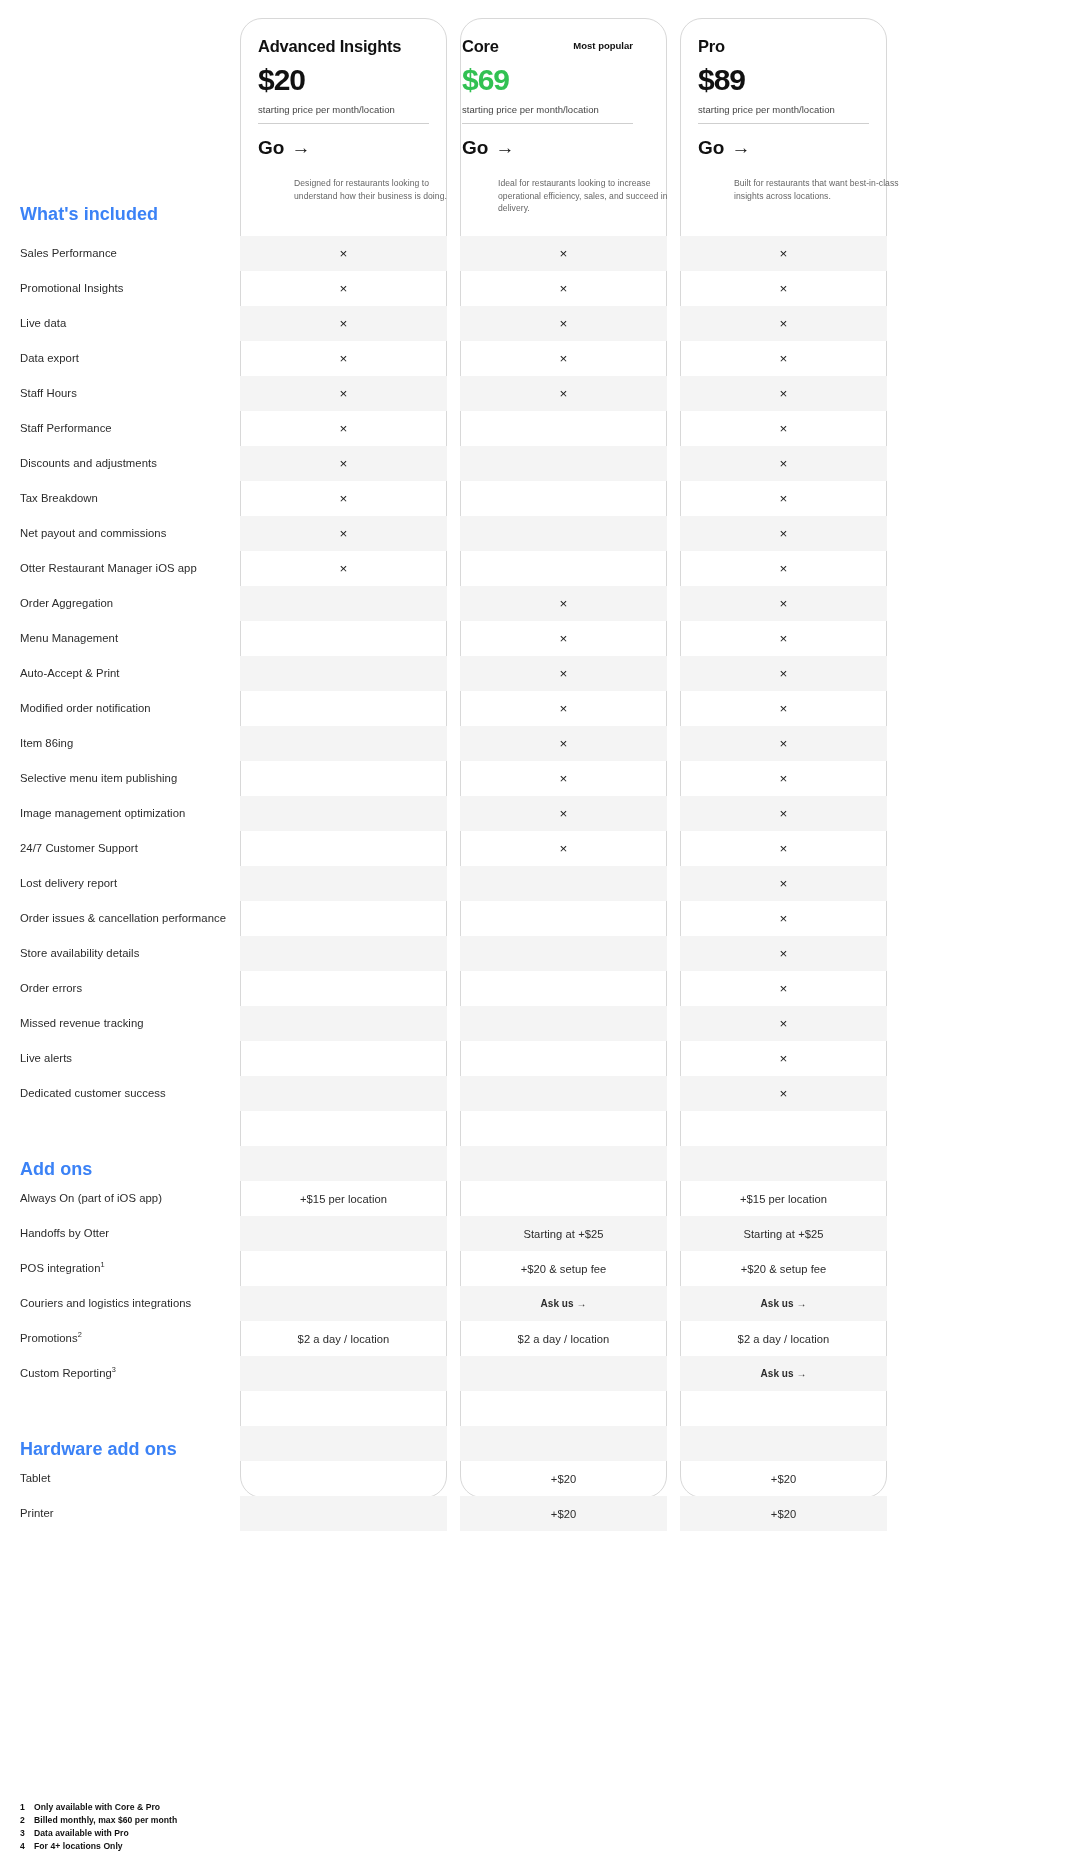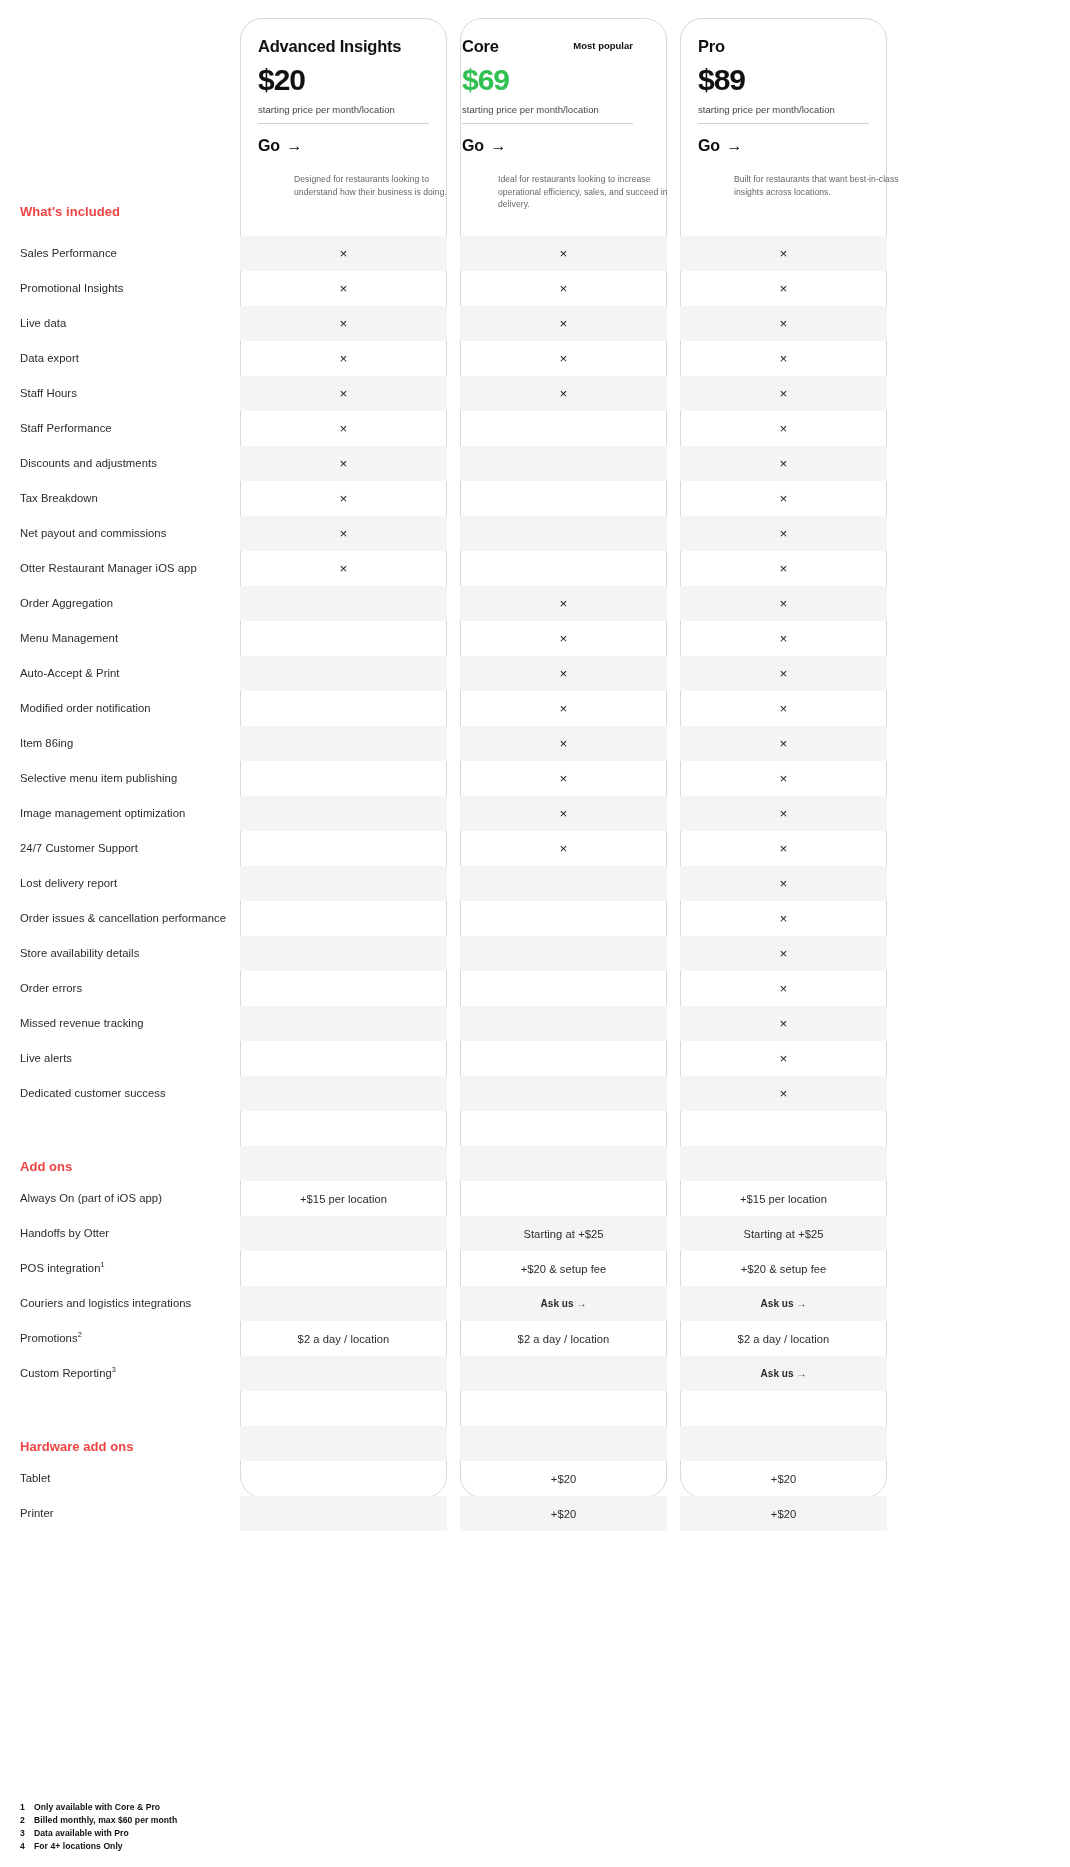--- a/index.html
+++ b/index.html
@@ -95,21 +95,21 @@
     letter-spacing: 0.05px;
   }
   .head-rule {
     margin-top: 7px;
     border-top: 1px solid #cfcfcf;
     width: 171px;
   }
   .go-link {
     display: inline-block;
     margin-top: 13px;
-    font-size: 16px;
+    font-size: 19px;
     font-weight: bold;
     letter-spacing: -0.1px;
     color: #111;
     text-decoration: none;
     cursor: pointer;
   }
   .go-link .arrow { font-weight: normal; padding-left: 2px; }
   .plan-desc {
     margin-top: 18px;
     font-size: 8.6px;
@@ -177,23 +177,23 @@
   }
 
   
   .section-head {
     position: relative;
     width: 1070px;
   }
   .section-head .title {
     position: absolute;
     left: 20px;
-    font-size: 13px;
+    font-size: 18px;
     font-weight: bold;
-    color: #ef4444;
+    color: #3b82f6;
     letter-spacing: 0.05px;
     white-space: nowrap;
     text-align: center;
   }
 
   
   .footnotes {
     position: absolute;
     left: 20px;
     top: 1801px;

